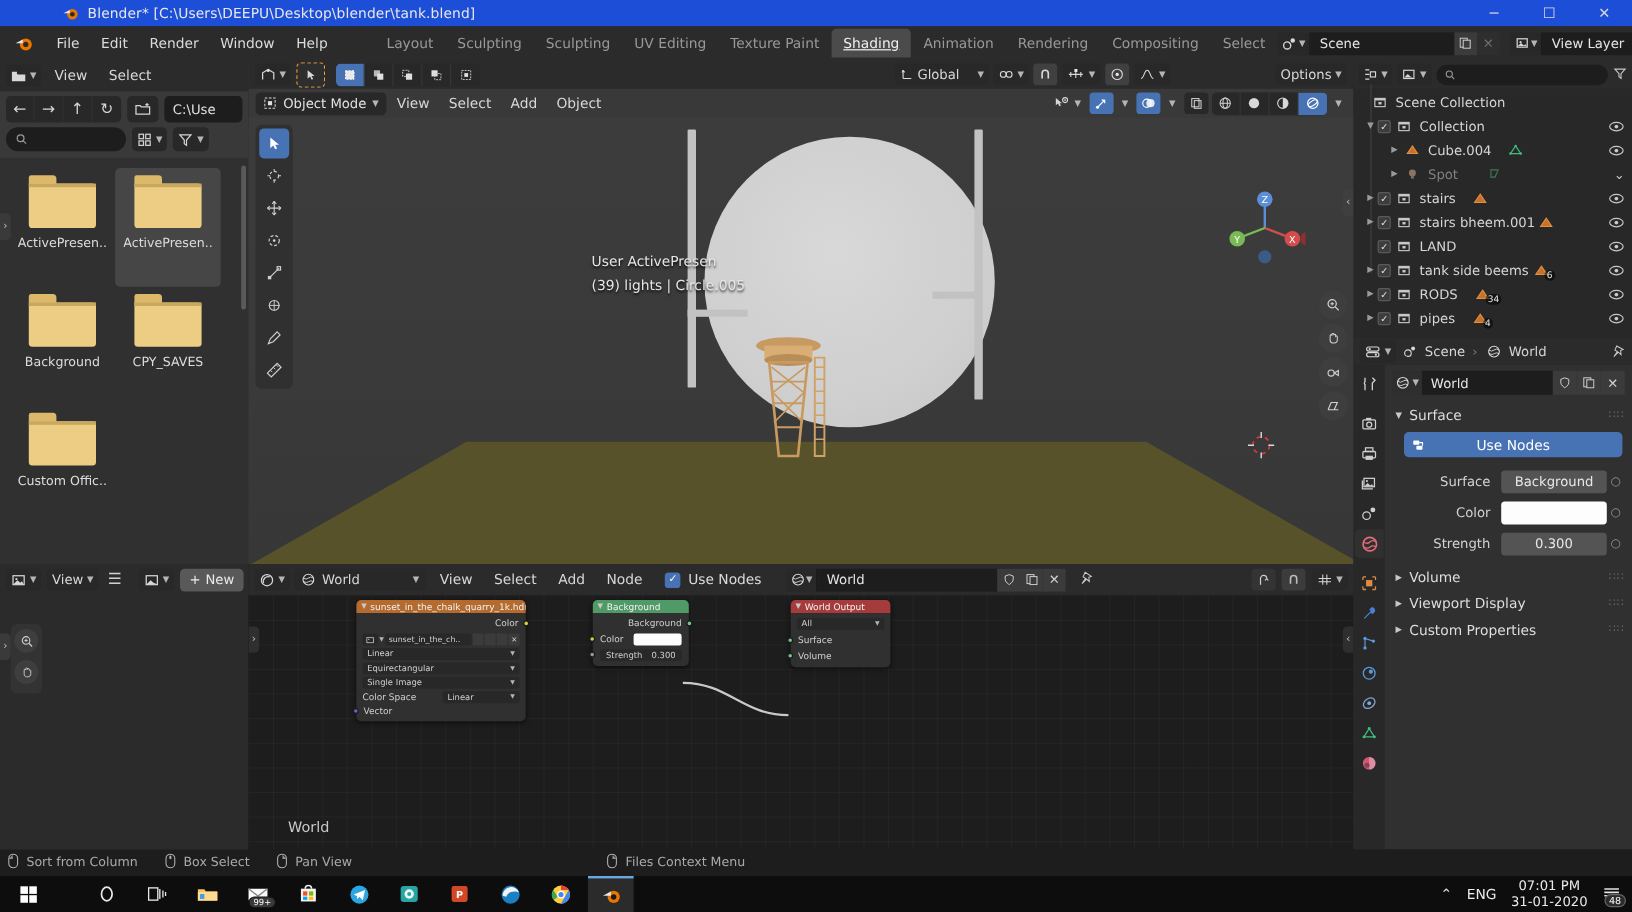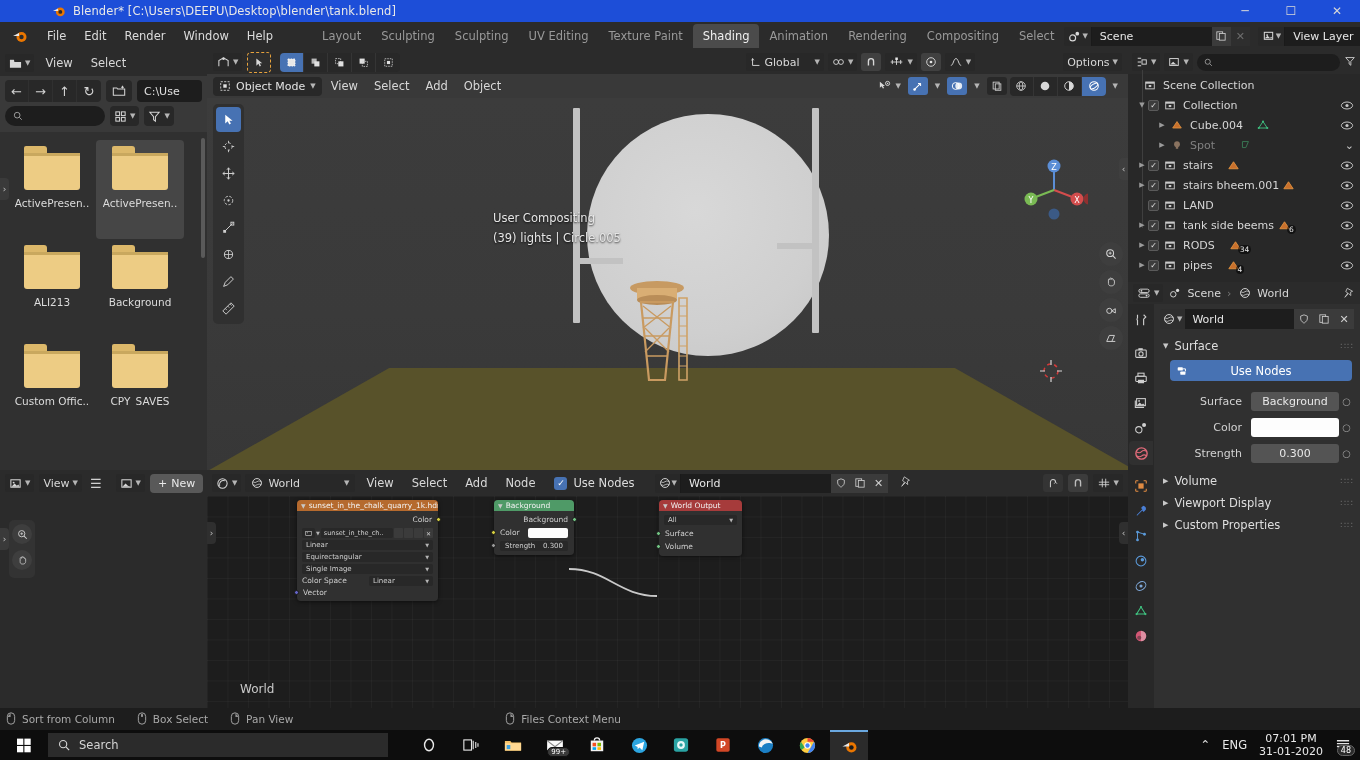--- a/index.html
+++ b/index.html
@@ -30,21 +30,21 @@
   }
   .topbar .blogo { width:16px; height:16px; margin:0 10px 0 12px; }
   .menu-item {
     padding:3px 9px; color:#dcdcdc; font-size:11.5px; border-radius:3px; white-space:nowrap;
   }
   .ws-tabs { display:flex; align-items:center; margin-left:30px; height:28px; }
   .ws-tab {
     padding:5px 10px; color:#999; font-size:11.5px; white-space:nowrap;
     border-radius:4px 4px 0 0; height:24px; display:flex; align-items:center;
   }
-  .ws-tab.active { background:#4b4b4b; color:#f0f0f0; }
+  .ws-tab.active { background:#4b4b4b; color:#f0f0f0;text-decoration:underline; }
   .topbar-right { margin-left:auto; display:flex; align-items:center; gap:2px; padding-right:6px; }
   .id-block { display:flex; align-items:center; height:19px; }
   .id-icon-btn {
     background:#282828; border-radius:3px 0 0 3px; height:19px; display:flex; align-items:center;
     padding:0 3px 0 4px; gap:1px; border-right:1px solid #1a1a1a;
   }
   .id-name {
     background:#1d1d1d; height:19px; display:flex; align-items:center; padding:0 8px;
     min-width:120px; font-size:11px; color:#e6e6e6;
   }
@@ -529,45 +529,37 @@
               <div class="strip"></div>
             </div>
           <div class="label">ActivePresen..</div>
         </div>
         <div class="fb-item">
           <div class="folder-ico">
               <div class="tab"></div>
               <div class="body"></div>
               <div class="strip"></div>
             </div>
-          <div class="label">ALI213</div>
+          <div class="label">Background</div>
         </div>
         <div class="fb-item">
           <div class="folder-ico">
               <div class="tab"></div>
               <div class="body"></div>
               <div class="strip"></div>
             </div>
-          <div class="label">Background</div>
+          <div class="label">CPY_SAVES</div>
         </div>
         <div class="fb-item">
           <div class="folder-ico">
               <div class="tab"></div>
               <div class="body"></div>
               <div class="strip"></div>
             </div>
           <div class="label">Custom Offic..</div>
-        </div>
-        <div class="fb-item">
-          <div class="folder-ico">
-              <div class="tab"></div>
-              <div class="body"></div>
-              <div class="strip"></div>
-            </div>
-          <div class="label">CPY_SAVES</div>
         </div>
       </div>
       <div class="fb-scroll"></div>
     </div>
   </div>
 
   <div class="editor" id="leftbottom">
     <div class="lb-header">
       <div class="hdr-btn">
         <svg viewBox="0 0 14 14" width="13" height="13">
@@ -808,21 +800,21 @@
           <path d="M52 30 h8 M52 40 h8 M52 50 h8 M52 60 h8 M52 70 h8 M52 80 h8 M52 90 h8" stroke="#cfa267" stroke-width="1.2"></path>
         </svg>
       </div>
       <div class="vp-cursor">
         <svg viewBox="0 0 22 22" width="22" height="22">
           <circle cx="11" cy="11" r="7" fill="none" stroke="#d43b3b" stroke-width="1.5" stroke-dasharray="3.6 3.6"></circle>
           <path d="M11 0 v5 M11 17 v5 M0 11 h5 M17 11 h5" stroke="#d8d8d8" stroke-width="1.2"></path>
         </svg>
       </div>
       <div class="vp-text">
-        <div>User Compositing</div>
+        <div>User ActivePresen</div>
         <div>(39) lights | Circle.005</div>
       </div>
       <div class="gizmo">
         <svg viewBox="0 0 68 68" width="68" height="68">
           <line x1="34" y1="34" x2="34" y2="12" stroke="#5b8ed6" stroke-width="2"></line>
           <line x1="34" y1="34" x2="55" y2="42" stroke="#d34d4d" stroke-width="2"></line>
           <line x1="34" y1="34" x2="13" y2="42" stroke="#7aba54" stroke-width="2"></line>
           <circle cx="34" cy="10" r="6.5" fill="#5b8ed6"></circle>
           <text x="34" y="13.5" font-size="8" fill="#fff" text-anchor="middle" font-family="DejaVu Sans">Z</text>
           <circle cx="57" cy="43" r="6.5" fill="#d34d4d"></circle>
@@ -1594,27 +1586,20 @@
 
   <div class="taskbar">
     <div class="start-btn">
       <svg viewBox="0 0 16 16" width="16" height="16">
           <rect x="1" y="1.6" width="6.3" height="6.3" fill="#fff"></rect>
           <rect x="8.4" y="1.6" width="6.3" height="6.3" fill="#fff"></rect>
           <rect x="1" y="9" width="6.3" height="6.3" fill="#fff"></rect>
           <rect x="8.4" y="9" width="6.3" height="6.3" fill="#fff"></rect>
         </svg>
     </div>
-    <div class="tb-search">
-      <svg viewBox="0 0 14 14" width="12" height="12">
-          <circle cx="6" cy="6" r="4.2" fill="none" stroke="#d5d5d5" stroke-width="1.3"></circle>
-          <path d="M9.2 9.2 L13 13" stroke="#d5d5d5" stroke-width="1.4"></path>
-        </svg>
-      <span>Search</span>
-    </div>
     <div class="tb-icons">
       <div class="tb-ico">
         <svg viewBox="0 0 18 18" width="16" height="16">
             <ellipse cx="9" cy="9" rx="5" ry="6.4" fill="none" stroke="#e8e8e8" stroke-width="1.6"></ellipse>
           </svg>
       </div>
       <div class="tb-ico">
         <svg viewBox="0 0 20 16" width="17" height="14">
             <rect x="1" y="2" width="9" height="12" fill="none" stroke="#e8e8e8" stroke-width="1.3"></rect>
             <path d="M12 3 v10 M15 4.5 v7 M17.6 6 v4" stroke="#e8e8e8" stroke-width="1.3"></path>

